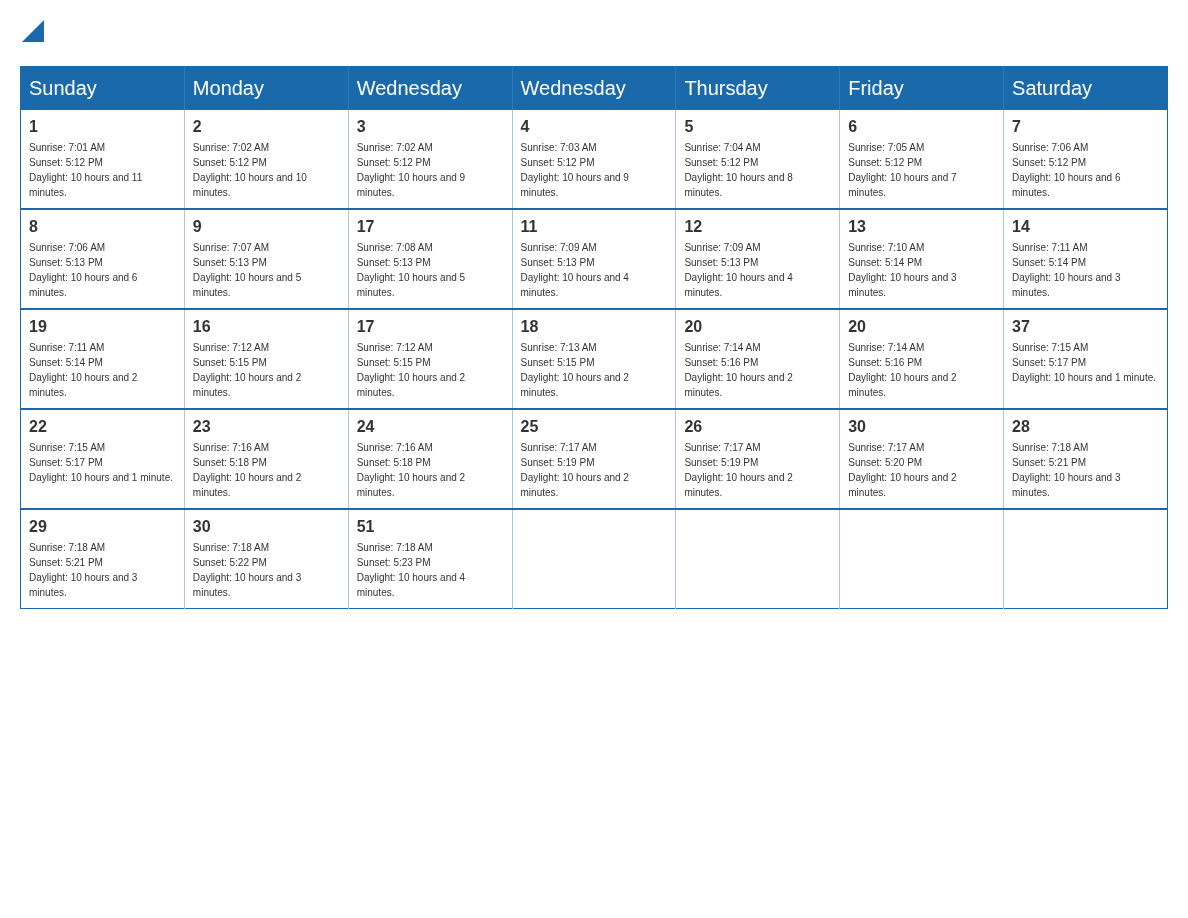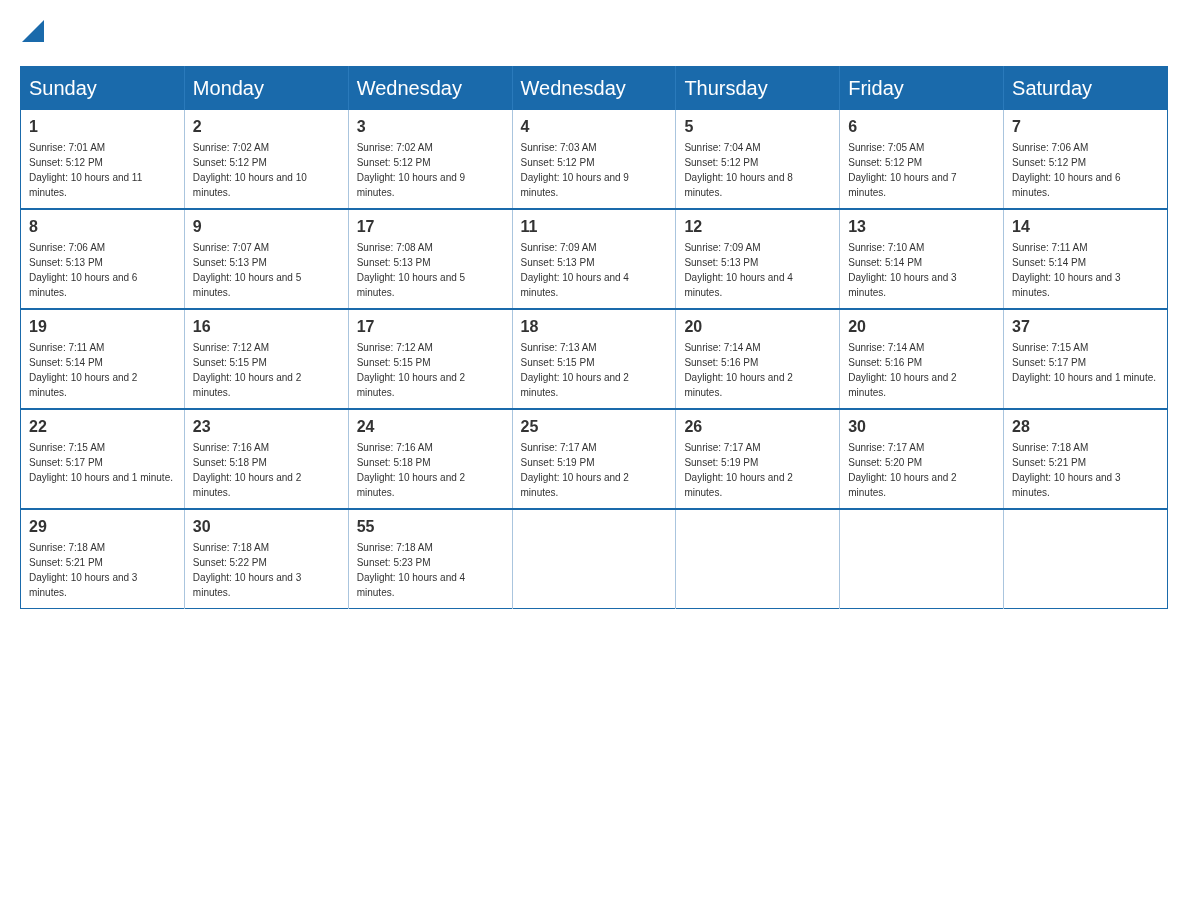--- a/index.html
+++ b/index.html
@@ -374,21 +374,21 @@
         </td>
         <td>
           <span class="day-number">30</span>
         <div class="day-info">
           Sunrise: 7:18 AM<br>
           Sunset: 5:22 PM<br>
           Daylight: 10 hours and 3 minutes.
         </div>
         </td>
         <td>
-          <span class="day-number">55</span>
+          <span class="day-number">51</span>
         <div class="day-info">
           Sunrise: 7:18 AM<br>
           Sunset: 5:23 PM<br>
           Daylight: 10 hours and 4 minutes.
         </div>
         </td>
         <td class="empty-cell"></td>
         <td class="empty-cell"></td>
         <td class="empty-cell"></td>
         <td class="empty-cell"></td>

